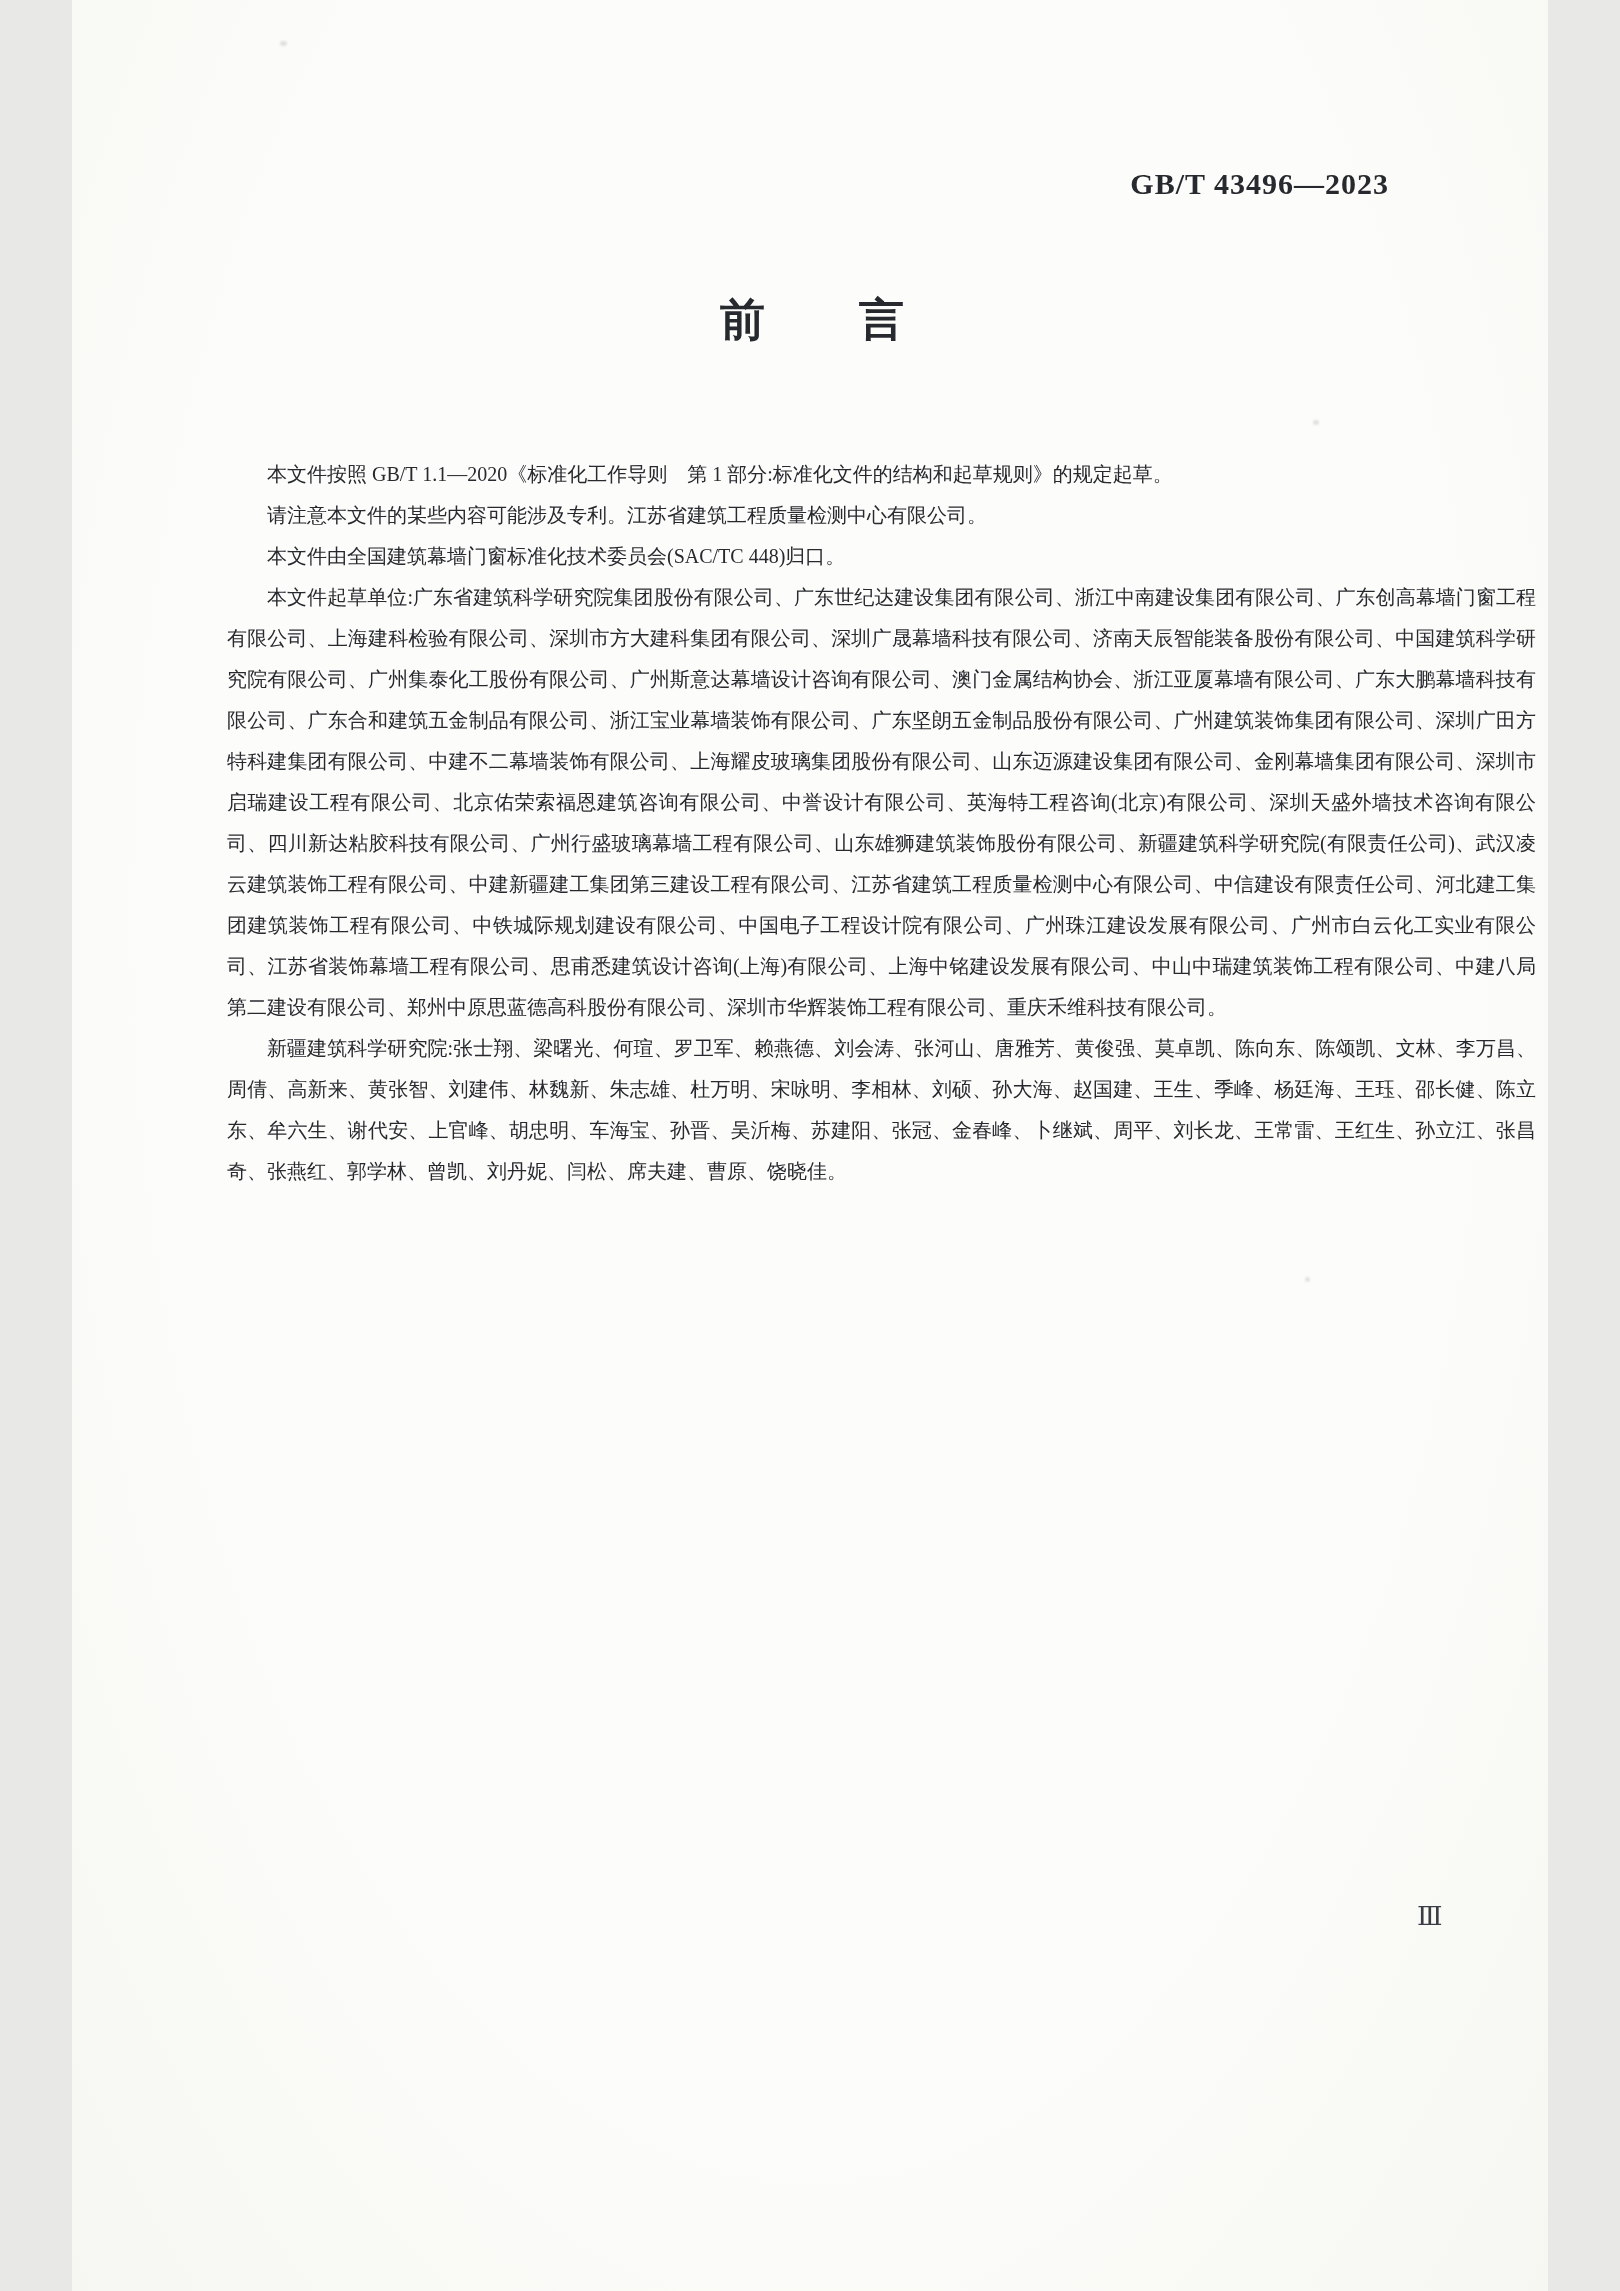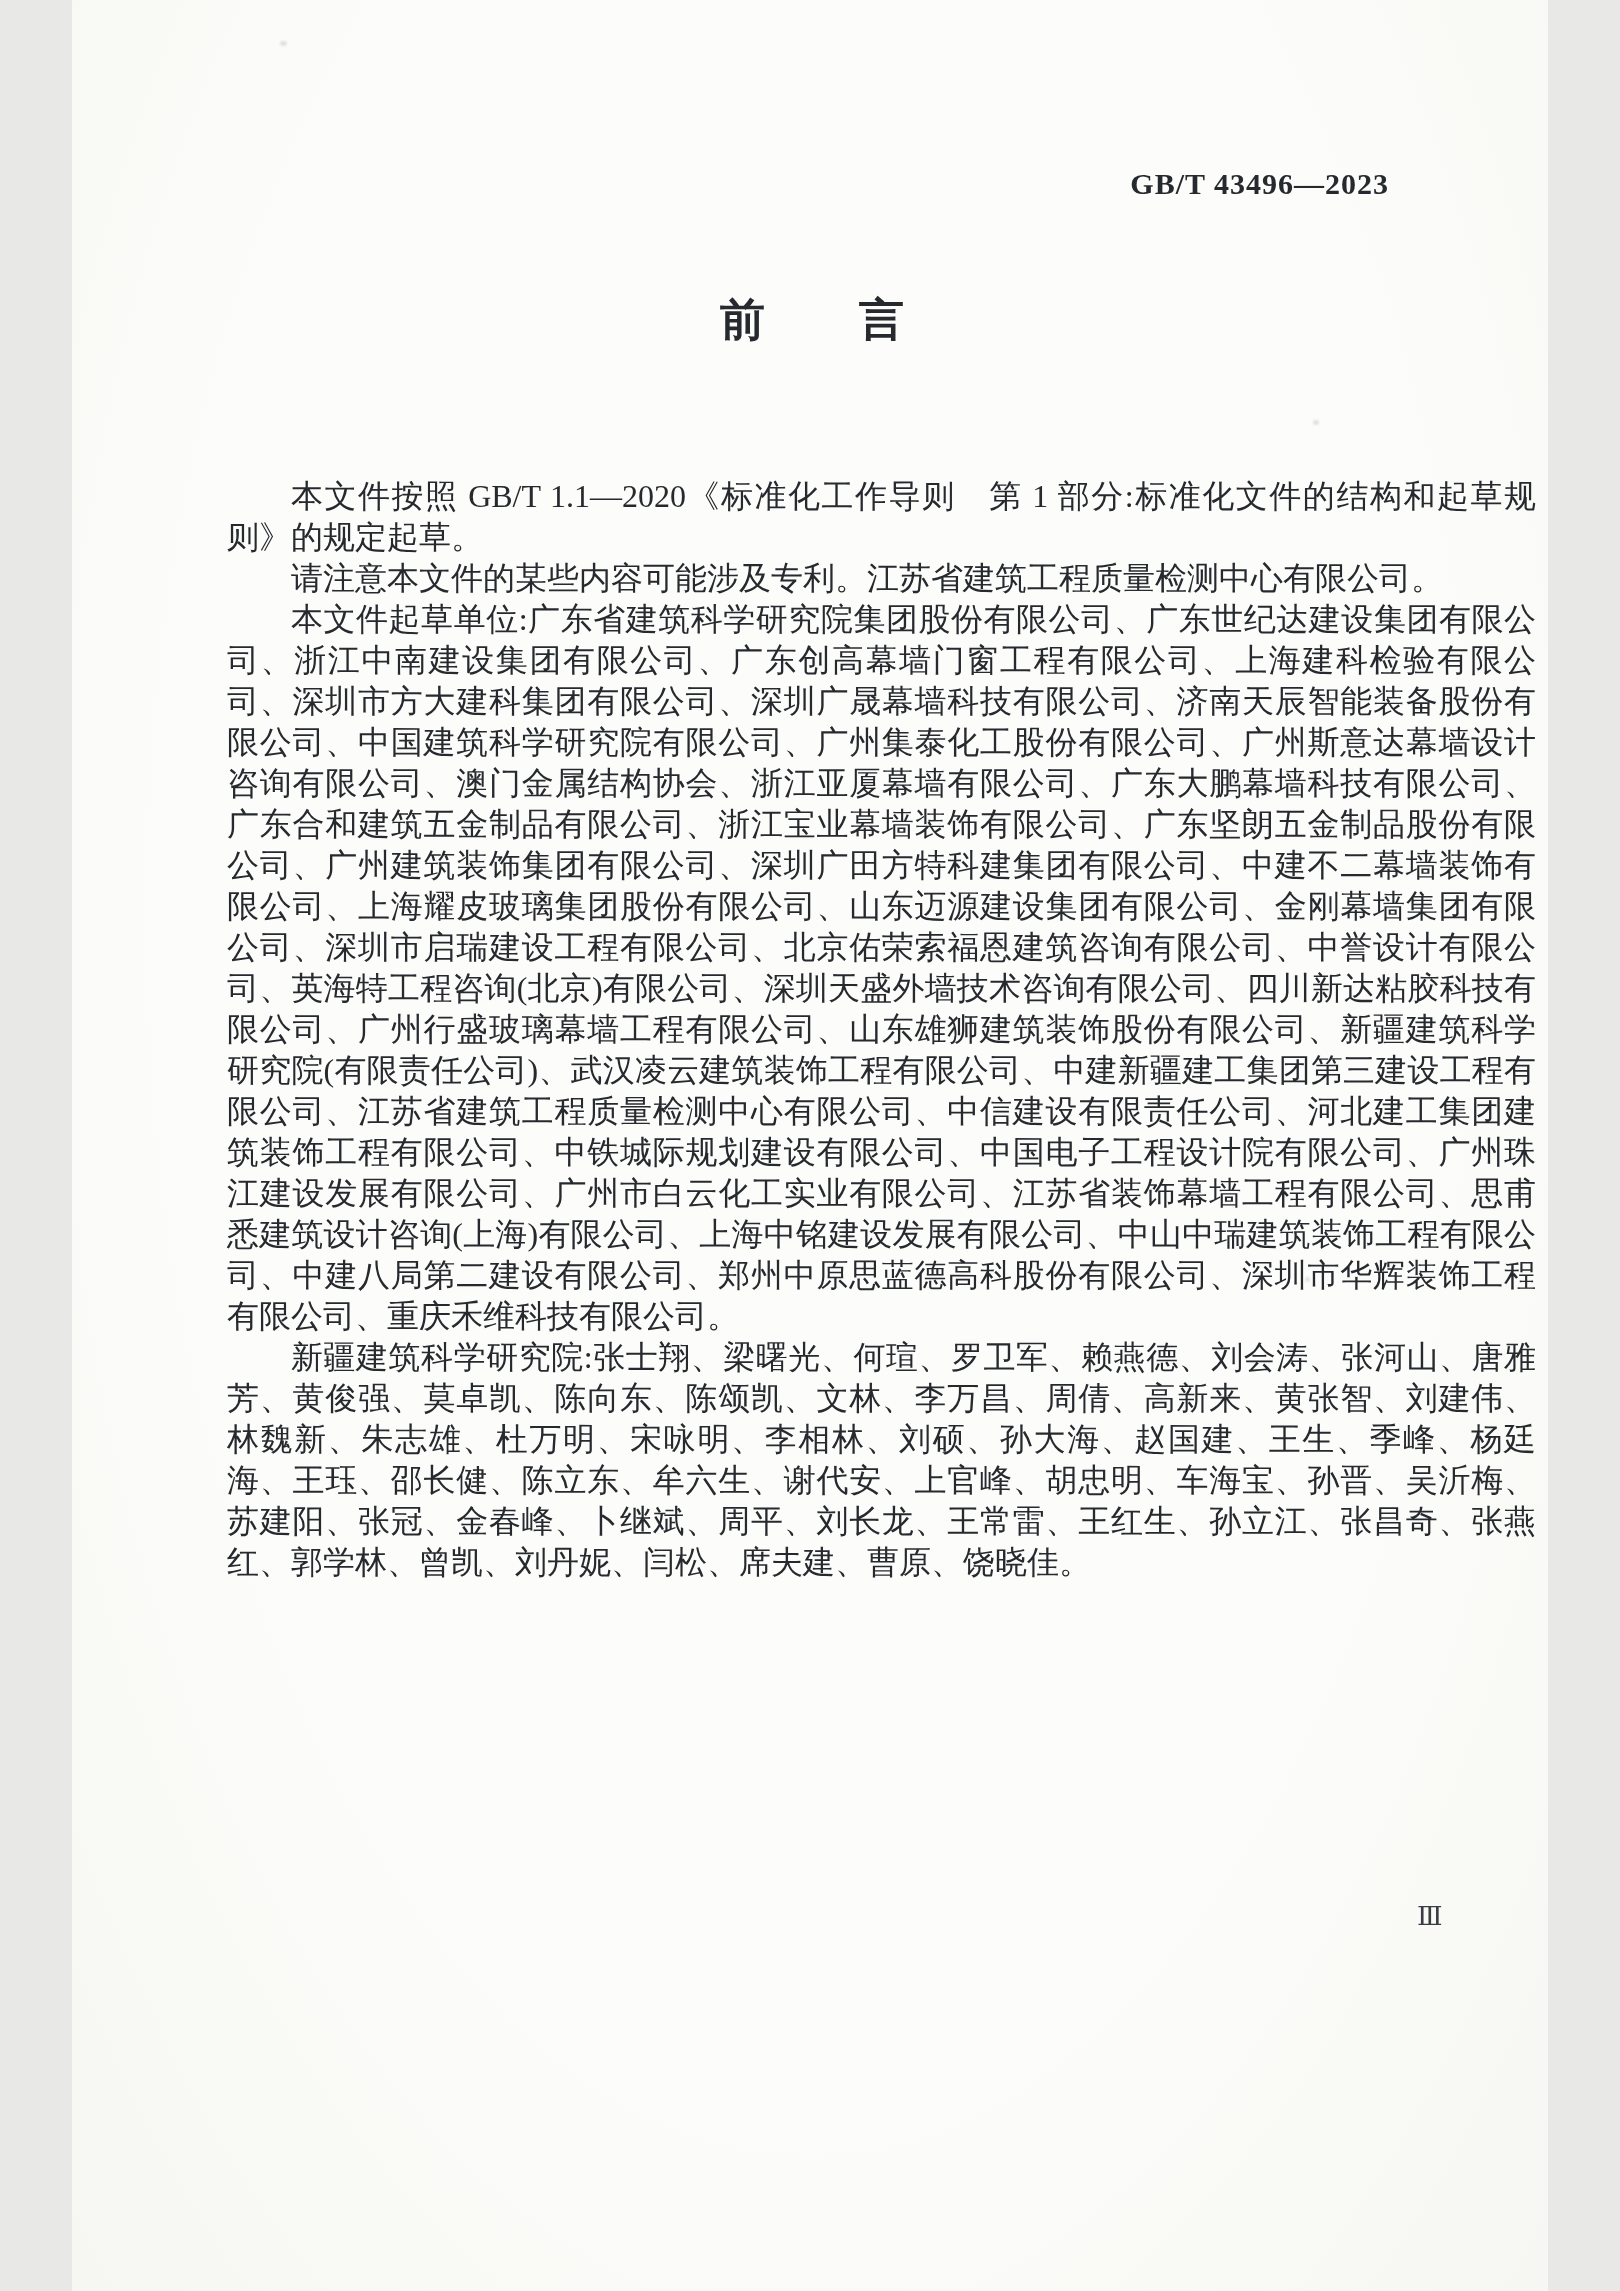--- a/index.html
+++ b/index.html
@@ -35,23 +35,23 @@
     width: 1620px;
     text-align: center;
     font-size: 45px;
     font-weight: bold;
     letter-spacing: 2px;
   }
   .title .t-left { margin-right: 92px; }
   .body-text {
     position: absolute;
     left: 155px;
-    top: 476px;
+    top: 454px;
     width: 1309px;
-    font-size: 32px;
+    font-size: 20px;
     line-height: 41px;
     text-align: justify;
     text-justify: inter-ideograph;
   }
   .body-text p {
     margin: 0;
     padding: 0;
     text-indent: 2em;
   }
   .page-number {
@@ -79,20 +79,21 @@
 
   <div class="doc-number">GB/T 43496—2023</div>
 
   <div class="title">
     <span class="t-left">前</span><span>言</span>
   </div>
 
   <div class="body-text">
     <p>本文件按照 GB/T 1.1—2020《标准化工作导则　第 1 部分:标准化文件的结构和起草规则》的规定起草。</p>
     <p>请注意本文件的某些内容可能涉及专利。江苏省建筑工程质量检测中心有限公司。</p>
+    <p>本文件由全国建筑幕墙门窗标准化技术委员会(SAC/TC 448)归口。</p>
     <p>本文件起草单位:广东省建筑科学研究院集团股份有限公司、广东世纪达建设集团有限公司、浙江中南建设集团有限公司、广东创高幕墙门窗工程有限公司、上海建科检验有限公司、深圳市方大建科集团有限公司、深圳广晟幕墙科技有限公司、济南天辰智能装备股份有限公司、中国建筑科学研究院有限公司、广州集泰化工股份有限公司、广州斯意达幕墙设计咨询有限公司、澳门金属结构协会、浙江亚厦幕墙有限公司、广东大鹏幕墙科技有限公司、广东合和建筑五金制品有限公司、浙江宝业幕墙装饰有限公司、广东坚朗五金制品股份有限公司、广州建筑装饰集团有限公司、深圳广田方特科建集团有限公司、中建不二幕墙装饰有限公司、上海耀皮玻璃集团股份有限公司、山东迈源建设集团有限公司、金刚幕墙集团有限公司、深圳市启瑞建设工程有限公司、北京佑荣索福恩建筑咨询有限公司、中誉设计有限公司、英海特工程咨询(北京)有限公司、深圳天盛外墙技术咨询有限公司、四川新达粘胶科技有限公司、广州行盛玻璃幕墙工程有限公司、山东雄狮建筑装饰股份有限公司、新疆建筑科学研究院(有限责任公司)、武汉凌云建筑装饰工程有限公司、中建新疆建工集团第三建设工程有限公司、江苏省建筑工程质量检测中心有限公司、中信建设有限责任公司、河北建工集团建筑装饰工程有限公司、中铁城际规划建设有限公司、中国电子工程设计院有限公司、广州珠江建设发展有限公司、广州市白云化工实业有限公司、江苏省装饰幕墙工程有限公司、思甫悉建筑设计咨询(上海)有限公司、上海中铭建设发展有限公司、中山中瑞建筑装饰工程有限公司、中建八局第二建设有限公司、郑州中原思蓝德高科股份有限公司、深圳市华辉装饰工程有限公司、重庆禾维科技有限公司。</p>
     <p>新疆建筑科学研究院:张士翔、梁曙光、何瑄、罗卫军、赖燕德、刘会涛、张河山、唐雅芳、黄俊强、莫卓凯、陈向东、陈颂凯、文林、李万昌、周倩、高新来、黄张智、刘建伟、林魏新、朱志雄、杜万明、宋咏明、李相林、刘硕、孙大海、赵国建、王生、季峰、杨廷海、王珏、邵长健、陈立东、牟六生、谢代安、上官峰、胡忠明、车海宝、孙晋、吴沂梅、苏建阳、张冠、金春峰、卜继斌、周平、刘长龙、王常雷、王红生、孙立江、张昌奇、张燕红、郭学林、曾凯、刘丹妮、闫松、席夫建、曹原、饶晓佳。</p>
   </div>
 
   <div class="page-number">Ⅲ</div>
 
   <div class="speckle sp1"></div>
   <div class="speckle sp2"></div>
   <div class="speckle sp3"></div>
 

